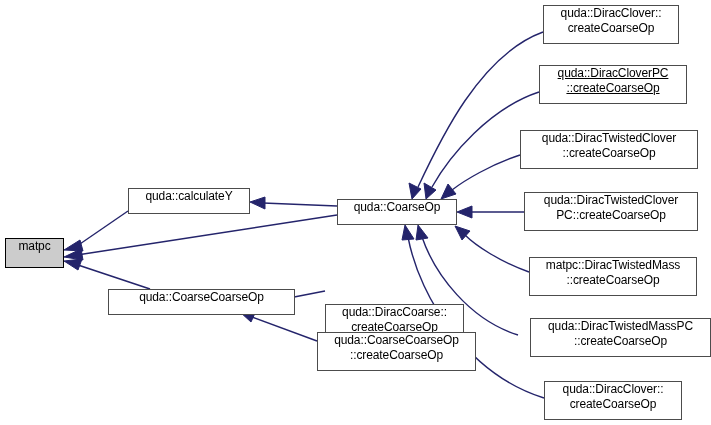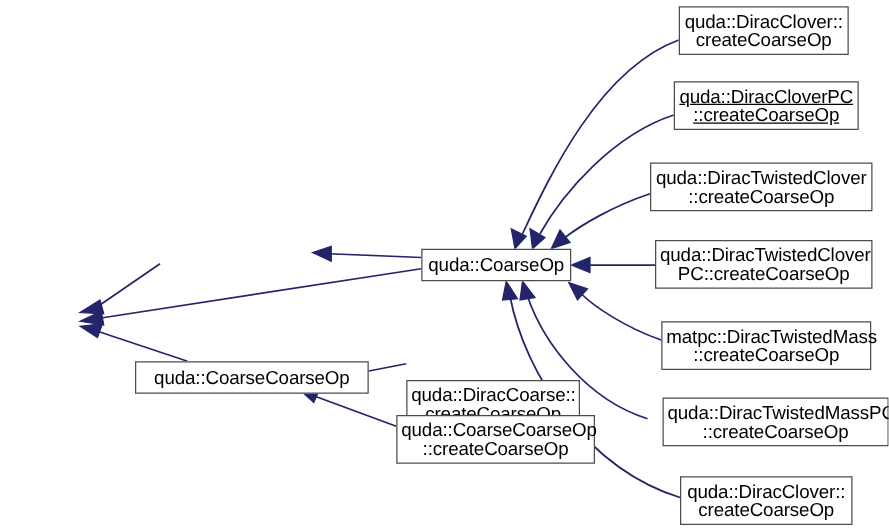--- a/index.html
+++ b/index.html
@@ -22,25 +22,24 @@
     width: 711px;
     height: 425px;
     pointer-events: none;
   }
   .node {
     position: absolute;
     box-sizing: border-box;
     background: #ffffff;
     border: 1px solid #4c4c4c;
     display: flex;
-    align-items: center;
     justify-content: center;
     text-align: center;
     color: #000000;
-    font-size: 15px;
+    font-size: 12px;
     line-height: 15px;
     letter-spacing: -0.1px;
     white-space: pre-line;
     z-index: 2;
   }
   .node.root {
     background: #cccccc;
     border: 1px solid #000000;
   }
   .node-label {
@@ -116,21 +115,27 @@
       <polygon points="418,225 428,238 416,240" fill="#24246b" stroke="#24246b" stroke-width="1"></polygon>
     </g>
 
     <g>
       <path d="M544,398 C 470,375 420,300 408,237" fill="none" stroke="#24246b" stroke-width="1.4"></path>
       <polygon points="405,225 414,239 402,240" fill="#24246b" stroke="#24246b" stroke-width="1"></polygon>
     </g>
 
   </svg>
 
+  <div class="node root" style="left:5px; top:238px; width:59px; height:30px;">
+    <span class="node-label">matpc</span>
+  </div>
 
+  <div class="node" style="left:128px; top:188px; width:122px; height:26px;">
+    <span class="node-label">quda::calculateY</span>
+  </div>
 
   <div class="node" style="left:108px; top:289px; width:187px; height:26px;">
     <span class="node-label">quda::CoarseCoarseOp</span>
   </div>
 
   <div class="node" style="left:337px; top:199px; width:120px; height:26px;">
     <span class="node-label">quda::CoarseOp</span>
   </div>
 
   <div class="node" style="left:325px; top:272px; width:139px; height:39px;margin-top:32px;">

